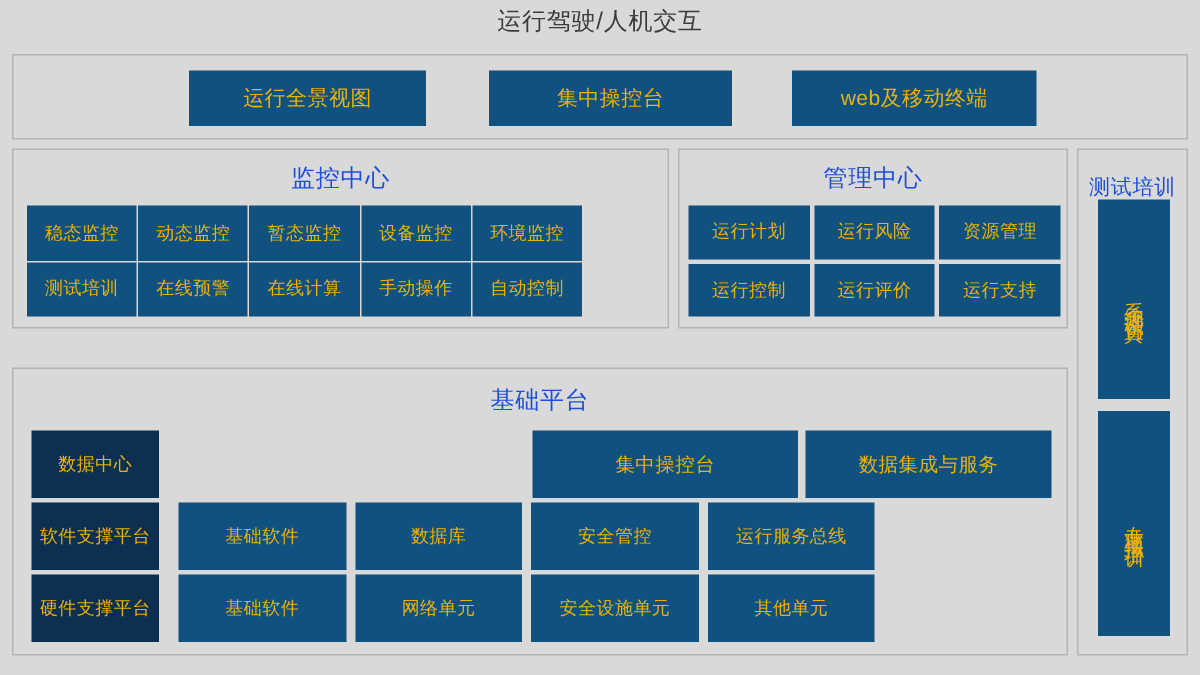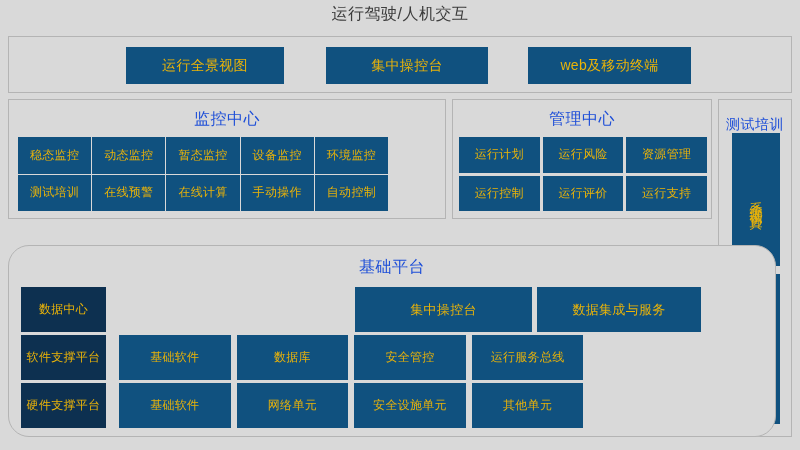--- a/index.html
+++ b/index.html
@@ -98,21 +98,21 @@
     gap: 3px;
   }
 
   
   #sec-train { left: 718px; top: 99px; width: 74px; height: 338px; }
   #sec-train .panel-title { top: 16px; font-size: 14px; }
   #train-b0 { left: 13px; top: 33px; width: 48px; height: 133px; }
   #train-b1 { left: 13px; top: 174px; width: 48px; height: 150px; }
 
   
-  #sec-base { left: 8px; top: 245px; width: 768px; height: 192px; border-radius: 21px; }
+  #sec-base { left: 8px; top: 245px; width: 704px; height: 192px; }
   #sec-base .panel-title { top: 11px; }
 
   .base-left { position: absolute; left: 12px; width: 85px; }
   #base-l0 { top: 41px;  height: 45px; }
   #base-l1 { top: 89px;  height: 45px; }
   #base-l2 { top: 137px; height: 45px; }
 
   .base-r0 { position: absolute; top: 41px; height: 45px; }
   #b00 { left: 110px; width: 231px; }
   #b01 { left: 346px; width: 177px; }

